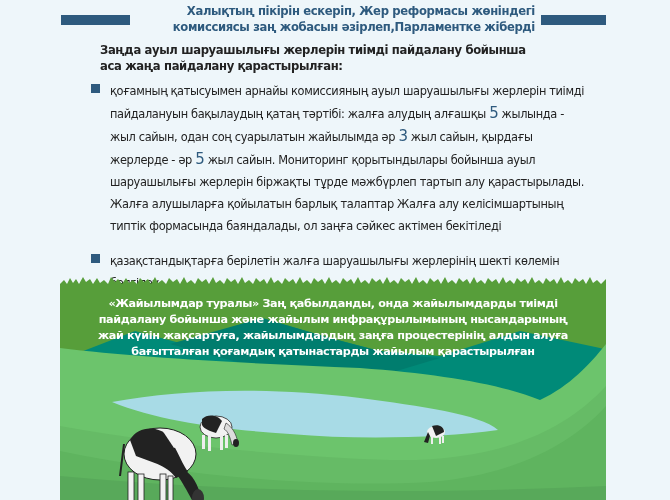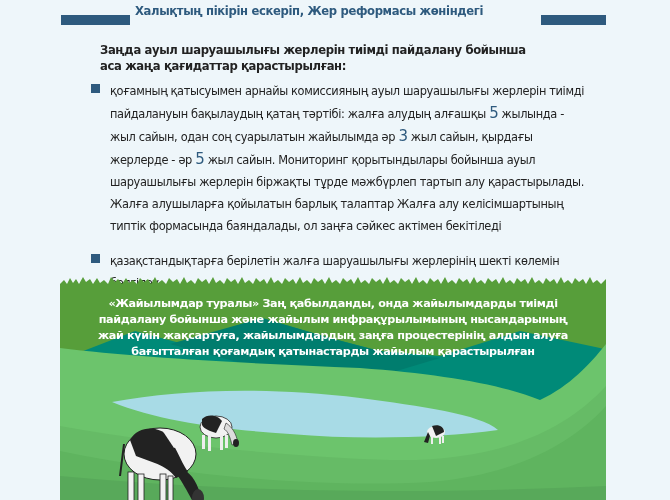--- a/index.html
+++ b/index.html
@@ -15,21 +15,21 @@
     height: 10px;
     background: #2e5a7e;
   }
   .hdr-bar.left { left: 61px; width: 69px; }
   .hdr-bar.right { left: 541px; width: 65px; }
   .subtitle {
     position: absolute;
     top: 3px;
     left: 135px;
     width: 400px;
-    text-align: left;
+    text-align: right;
     color: #2e5a7e;
     font-weight: bold;
     font-size: 11.6px;
     line-height: 16px;
     letter-spacing: -0.35px;
   }
   .intro {
     position: absolute;
     top: 42px;
     left: 100px;
@@ -92,25 +92,26 @@
   }
 </style>
 </head>
 <body>
 
 <div class="hdr-bar left"></div>
 <div class="hdr-bar right"></div>
 
 <div class="subtitle">
   <div>Халықтың пікірін ескеріп, Жер реформасы жөніндегі</div>
+  <div>комиссиясы заң жобасын әзірлеп,Парламентке жіберді</div>
 </div>
 
 <div class="intro">
   <div>Заңда ауыл шаруашылығы жерлерін тиімді пайдалану бойынша</div>
-  <div>аса жаңа қағидаттар қарастырылған:</div>
+  <div>аса жаңа пайдалану қарастырылған:</div>
 </div>
 
 <ul class="bullets">
   <li class="bullet">
     <span class="sq"></span>
     <span>қоғамның қатысуымен арнайы комиссияның ауыл шаруашылығы жерлерін тиімді пайдалануын бақылаудың қатаң тәртібі: жалға алудың алғашқы </span><span class="num">5</span><span> жылында - жыл сайын, одан соң суарылатын жайылымда әр </span><span class="num">3</span><span> жыл сайын, қырдағы жерлерде - әр </span><span class="num">5</span><span> жыл сайын. Мониторинг қорытындылары бойынша ауыл шаруашылығы жерлерін біржақты тұрде мәжбүрлеп тартып алу қарастырылады. Жалға алушыларға қойылатын барлық талаптар Жалға алу келісімшартының типтік формасында баяндалады, ол заңға сәйкес актімен бекітіледі</span>
   </li>
   <li class="bullet">
     <span class="sq"></span>
     <span>қазақстандықтарға берілетін жалға шаруашылығы жерлерінің шекті көлемін белгілеу</span>

